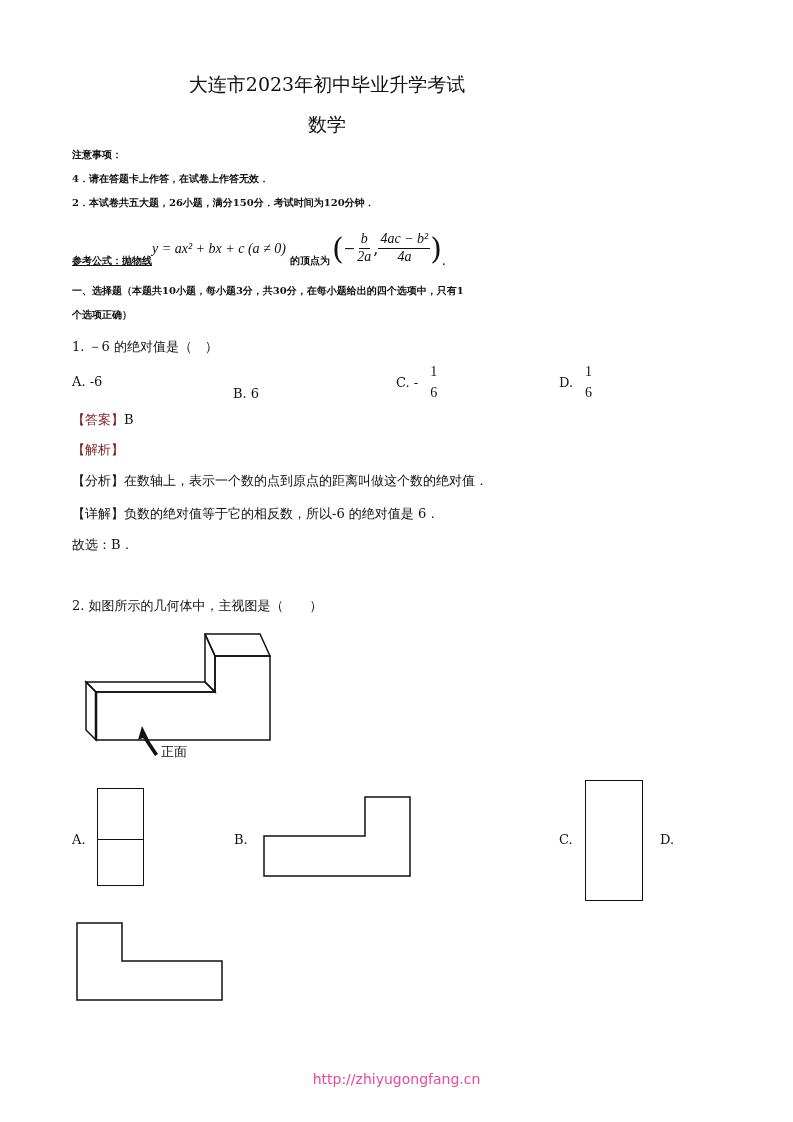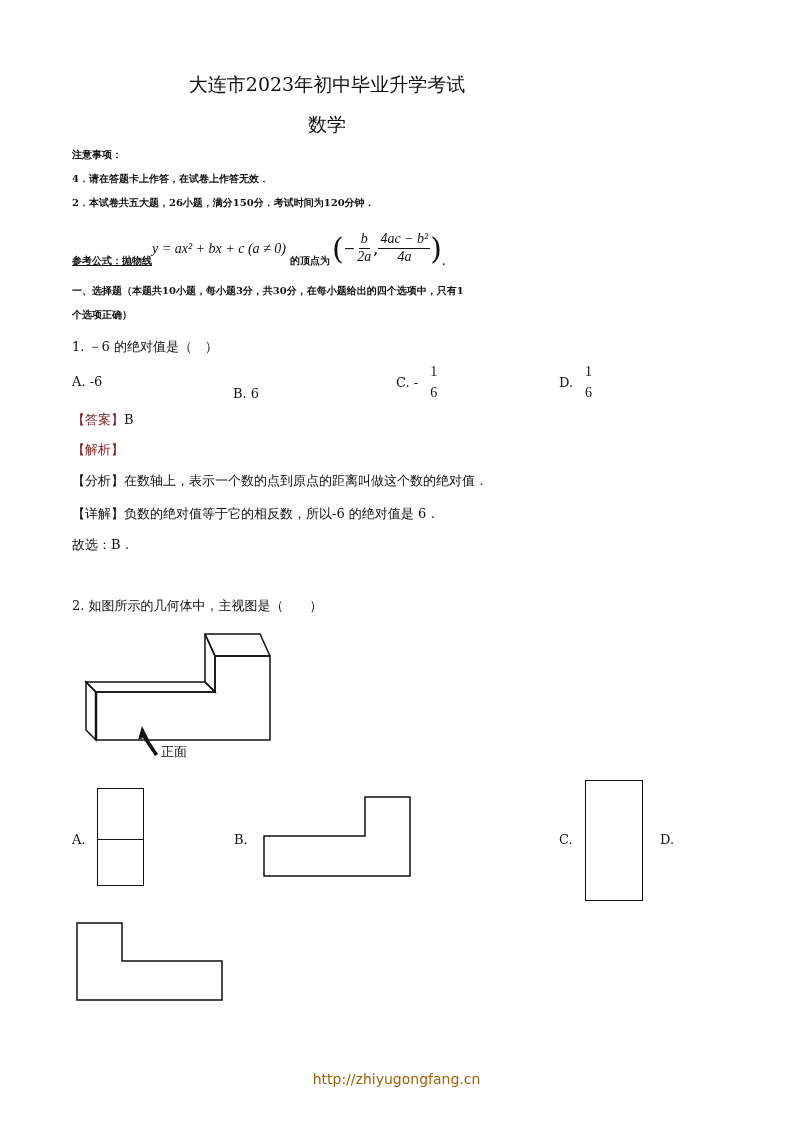--- a/index.html
+++ b/index.html
@@ -7,21 +7,21 @@
   .abs { position: absolute; white-space: nowrap; }
   .title { font-family: "DejaVu Serif", serif; font-weight: normal; font-size: 19px; left: 0; width: 654px; text-align: center; }
   .bold { font-weight: bold; font-size: 10px; }
   .normal { font-size: 13px; }
   .math { font-family: "Liberation Serif", serif; font-style: italic; }
   .blue { color: #7f1d1d; }
   .frac { display: inline-flex; flex-direction: column; align-items: center; vertical-align: middle; font-family: "Liberation Serif", serif; font-size: 14px; line-height: 1.2; }
   .frac .num { border-bottom: 1px solid #111; padding: 0 2px; }
   .frac .den { padding: 0 2px; }
   .shape { position: absolute; border: 1.5px solid #111; box-sizing: border-box; }
-  .footer { font-family: "DejaVu Sans", sans-serif; font-size: 14px; color: #a16207; left: 0; width: 793px; text-align: center; }
+  .footer { font-family: "DejaVu Sans", sans-serif; font-size: 14px; color: #ec4899; left: 0; width: 793px; text-align: center; }
 </style>
 </head>
 <body>
 
 <div class="abs title" style="top:72px;">大连市2023年初中毕业升学考试</div>
 <div class="abs title" style="top:112px;">数学</div>
 
 <div class="abs bold" style="left:72px; top:148px;">注意事项：</div>
 <div class="abs bold" style="left:72px; top:172px;">4．请在答题卡上作答，在试卷上作答无效．</div>
 <div class="abs bold" style="left:72px; top:196px;">2．本试卷共五大题，26小题，满分150分．考试时间为120分钟．</div>

